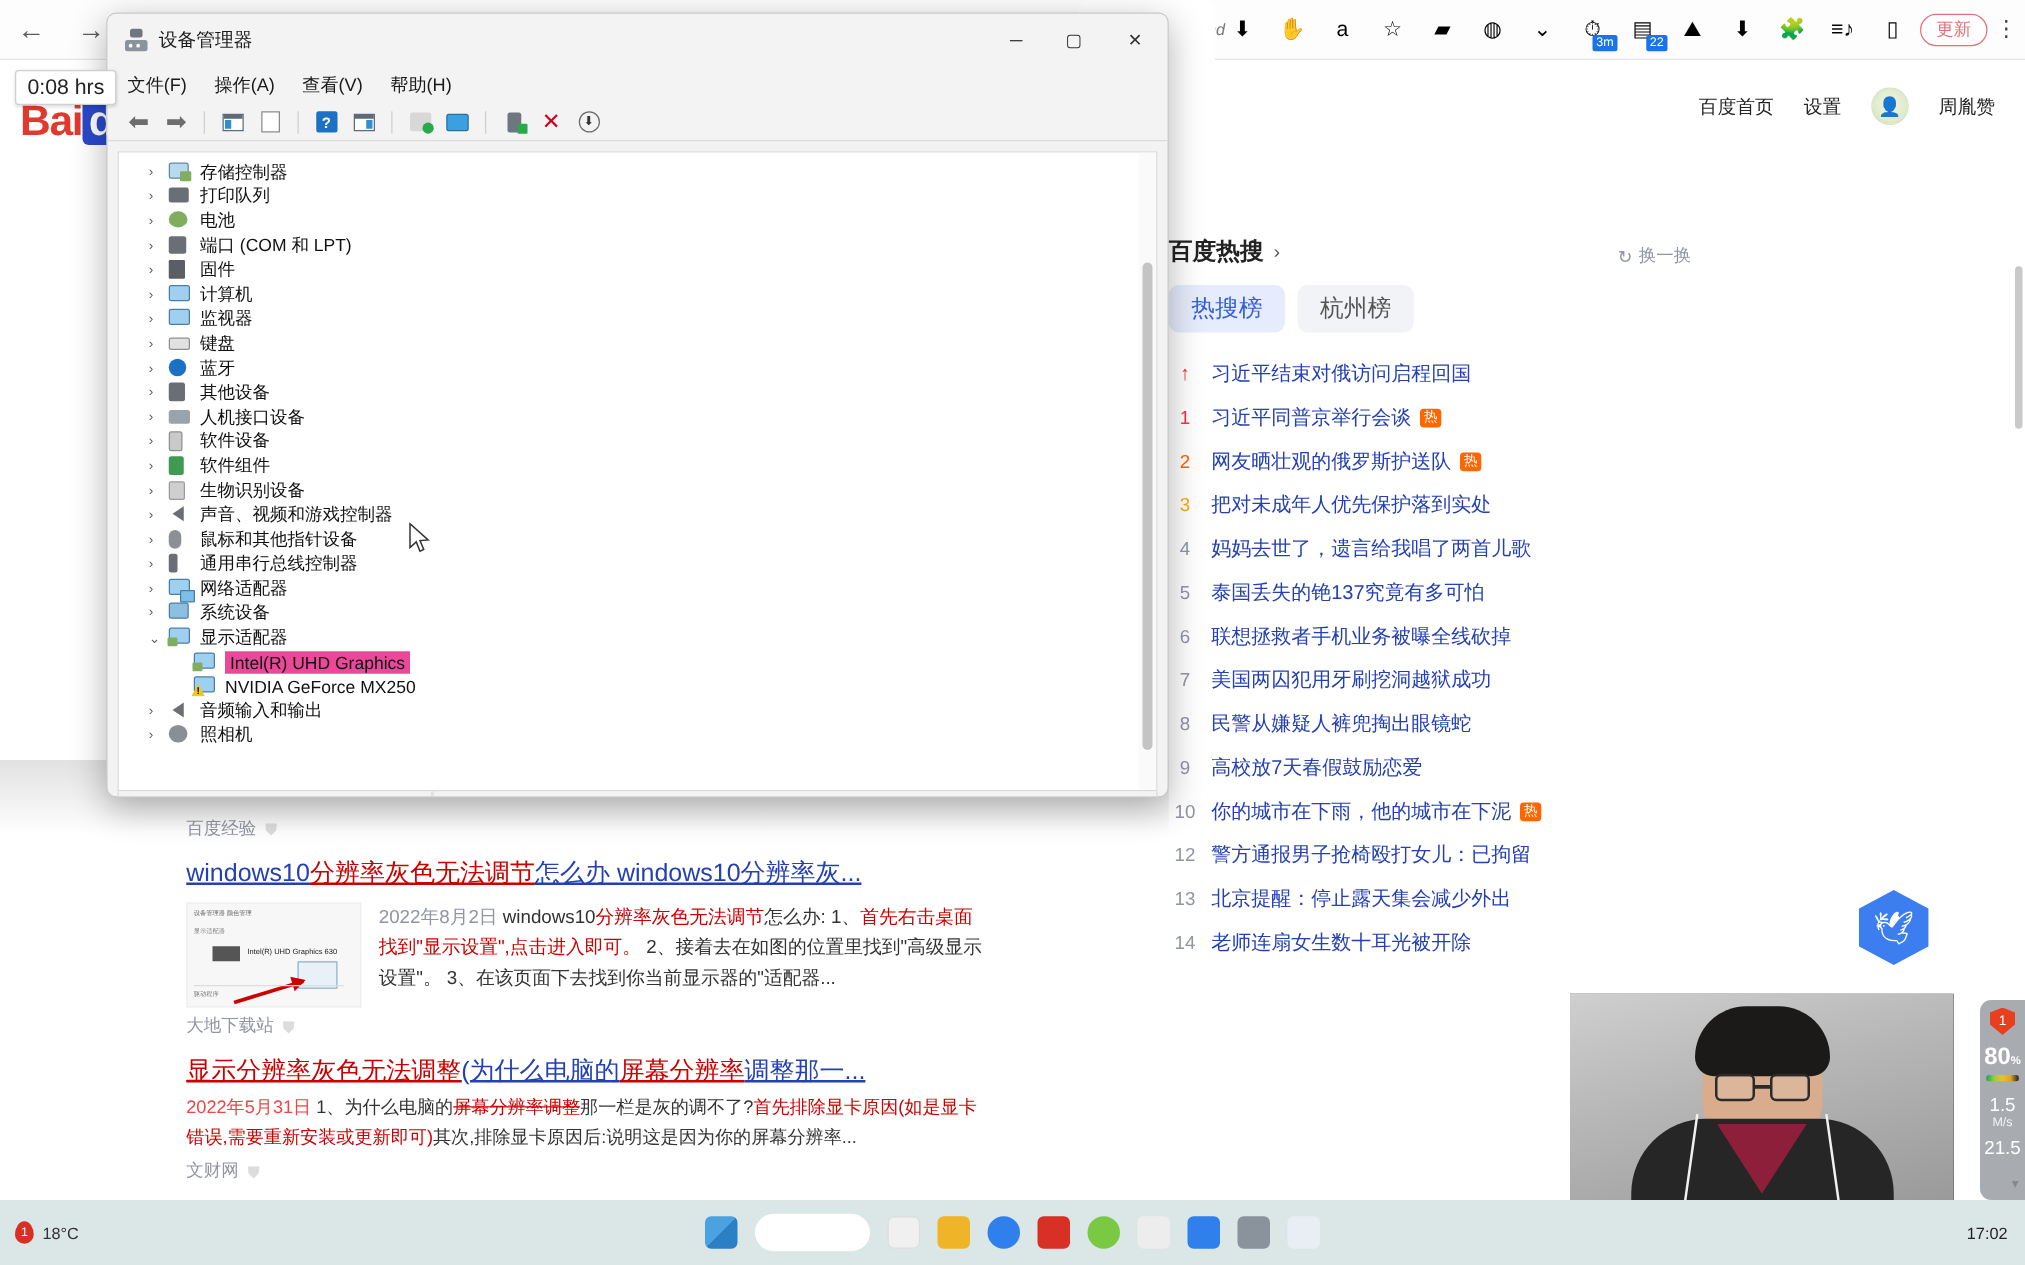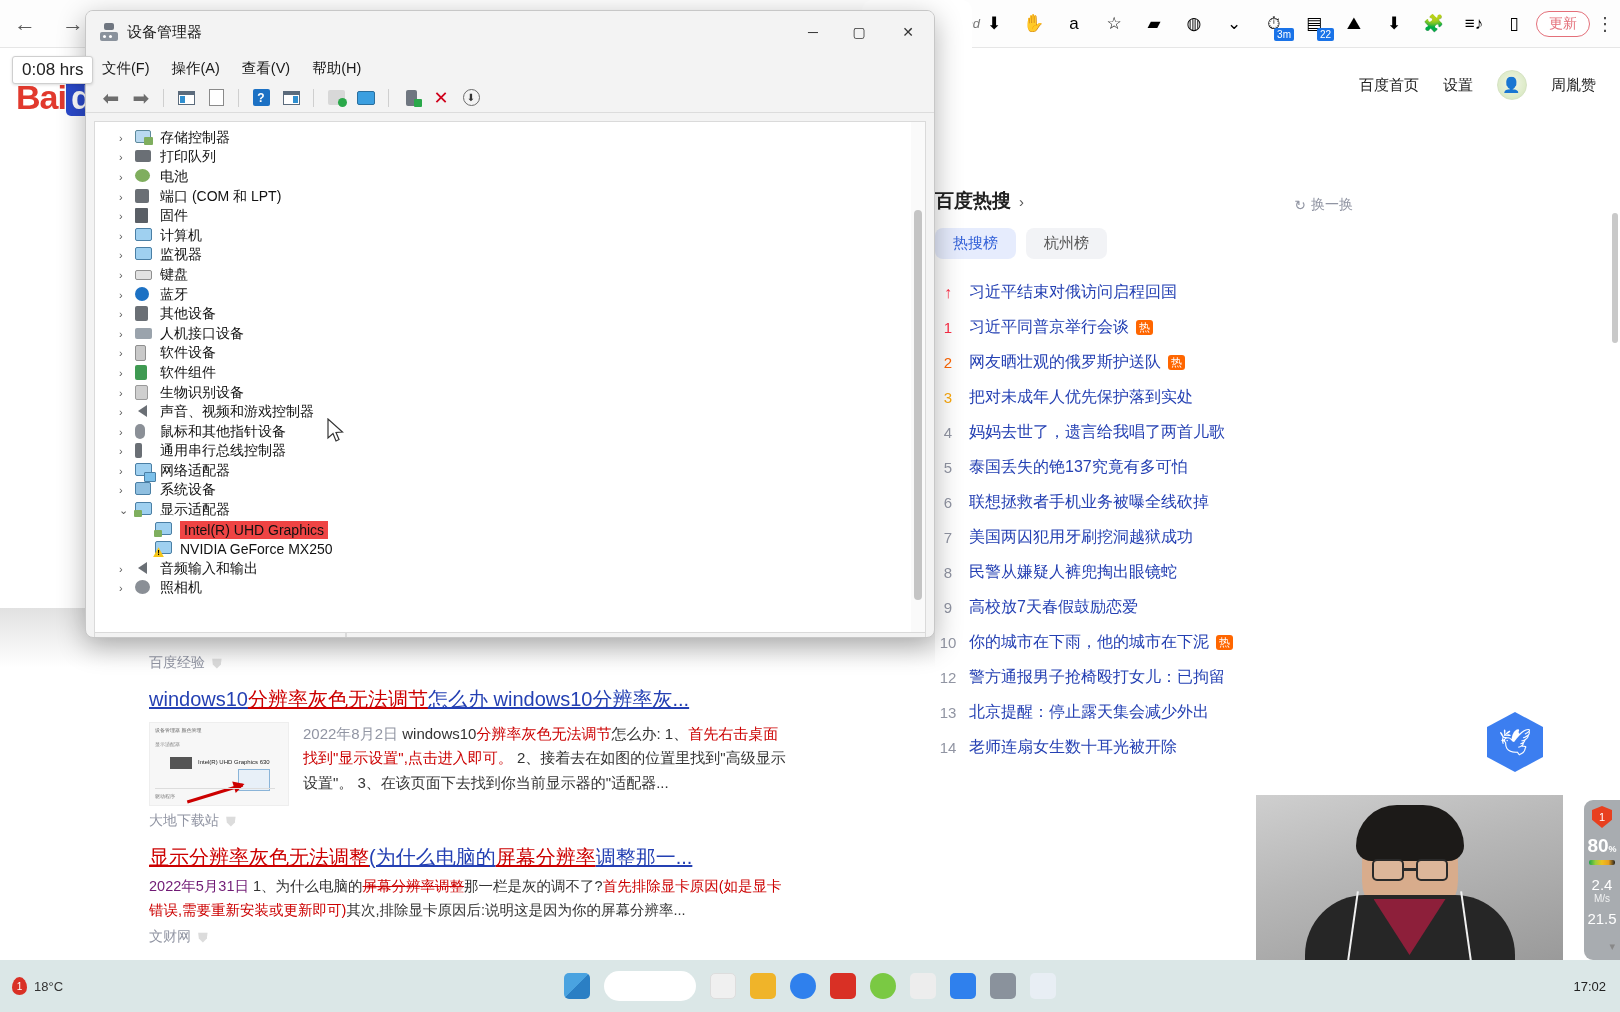--- a/index.html
+++ b/index.html
@@ -71,21 +71,21 @@
   .hot-panel { position:absolute; left:935px; top:140px; width:400px; }
   .hot-head { display:flex; align-items:center; }
   .hot-title { font-size:19px; font-weight:bold; color:#222; }
   .hot-chev { margin-left:8px; color:#555; font-size:15px; }
   .refresh {
     position:absolute; right:-18px; top:8px; font-size:14px; color:#9195a3;
     display:flex; align-items:center; gap:5px; cursor:pointer; white-space:nowrap;
   }
   .refresh-ico { display:inline-block; font-size:14px; }
   .hot-tabs { display:flex; gap:10px; margin-top:14px; }
-  .hot-tab { font-size:15px; padding:6px 18px; border-radius:8px; background:#f2f3f6; color:#555; cursor:pointer; }
+  .hot-tab { font-size:19px; padding:6px 18px; border-radius:8px; background:#f2f3f6; color:#555; cursor:pointer; }
   .hot-tab.active { background:#e6ecfd; color:#3361d8; }
   .hot-list { margin-top:16px; }
   .hot-item { display:flex; align-items:center; height:35px; cursor:pointer; }
   .hot-rank {
     width:26px; text-align:center; font-size:15px; color:#9195a3; flex:none;
     font-family:"Liberation Sans", sans-serif;
   }
   .hot-rank.r1 { color:#fe2d46; }
   .hot-rank.r2 { color:#f60; }
   .hot-rank.r3 { color:#faa90e; }
@@ -117,21 +117,21 @@
   .thumb .t-arrow { position:absolute; right:44px; bottom:10px; width:58px; height:3px; background:#c00;
                     transform:rotate(-17deg); }
   .thumb .t-arrow::after { content:""; position:absolute; right:-2px; top:-5px;
                     border-left:11px solid #c00; border-top:6px solid transparent; border-bottom:6px solid transparent; }
   .thumb .t-foot { position:absolute; left:5px; bottom:6px; font-size:5px; color:#777; }
   .thumb .t-rule { position:absolute; left:5px; bottom:16px; width:120px; height:1px; background:#ddd; }
   .res-desc { font-size:15px; color:#333; line-height:1.62; }
   .res-desc .date { color:#9195a3; }
   .res-desc .hl { color:#cc0000; }
   .res-desc2 { font-size:14.5px; color:#333; line-height:1.66; margin-top:4px; }
-  .res-desc2 .date { color:#701a75; }
+  .res-desc2 .date { color:#ef4444; }
   .res-desc2 .hl { color:#cc0000; }
   .res-desc2 .hlu { color:#cc0000; text-decoration:line-through; }
   .grey-strip { position:absolute; left:0; top:560px; width:935px; height:60px;
                 background:linear-gradient(to bottom, rgba(220,220,220,.85), rgba(255,255,255,0)); }
 
   
   .dm {
     position:absolute; left:85px; top:10px; width:850px; height:628px;
     background:#f3f3f3; border:1px solid #c7c7c7; border-radius:8px;
     box-shadow:0 8px 28px rgba(0,0,0,.30); overflow:hidden;
@@ -183,21 +183,21 @@
   .dm-body {
     position:relative; margin:8px 8px 0 8px; height:512px; background:#fff;
     border:1px solid #dadada; overflow:hidden;
   }
   .tree { padding:6px 0 0 0; }
   .tree-row { display:flex; align-items:center; height:19.6px; padding-left:24px; font-size:14px; color:#111; cursor:pointer;}
   .tree-row.child { padding-left:60px; }
   .chev { width:16px; font-size:11px; color:#5a5a5a; flex:none; }
   .node-ico { width:18px; height:16px; margin-right:7px; flex:none; position:relative; display:inline-block;}
   .lbl { white-space:nowrap; }
-  .lbl.sel { background:#ef4444; padding:1px 4px; }
+  .lbl.sel { background:#ec4899; padding:1px 4px; }
   .cursor-arrow {
     position:absolute; left:232px; top:296px; width:0; height:0; pointer-events:none;
   }
   .cursor-arrow svg { display:block; }
 
   .dm-scroll { position:absolute; right:0; top:0; width:14px; height:100%; background:#fafafa; }
   .dm-scroll .thumbv { position:absolute; left:3px; top:88px; width:8px; height:390px; background:#c4c4c4; border-radius:4px; }
   .dm-status { height:22px; display:flex; margin:0 8px; }
   .dm-status .seg { border:1px solid #dadada; border-top:none; background:#f3f3f3; }
   .dm-status .s1 { width:252px; }
@@ -450,21 +450,21 @@
   </div>
 
   <div class="sidebar-widget">
     <div class="sw-shield">
       <span>1</span>
     </div>
     <div class="sw-pct">
       <span>80</span><small>%</small>
     </div>
     <div class="sw-bar"></div>
-    <div class="sw-net">2.4</div>
+    <div class="sw-net">1.5</div>
     <div class="sw-unit">M/s</div>
     <div class="sw-net2">21.5</div>
   </div>
   <div class="scroll-caret">▾</div>
 
   <div class="browser-toolbar">
     <div class="nav-arrows">
       <span class="nav-arrow">←</span>
       <span class="nav-arrow">→</span>
     </div>

